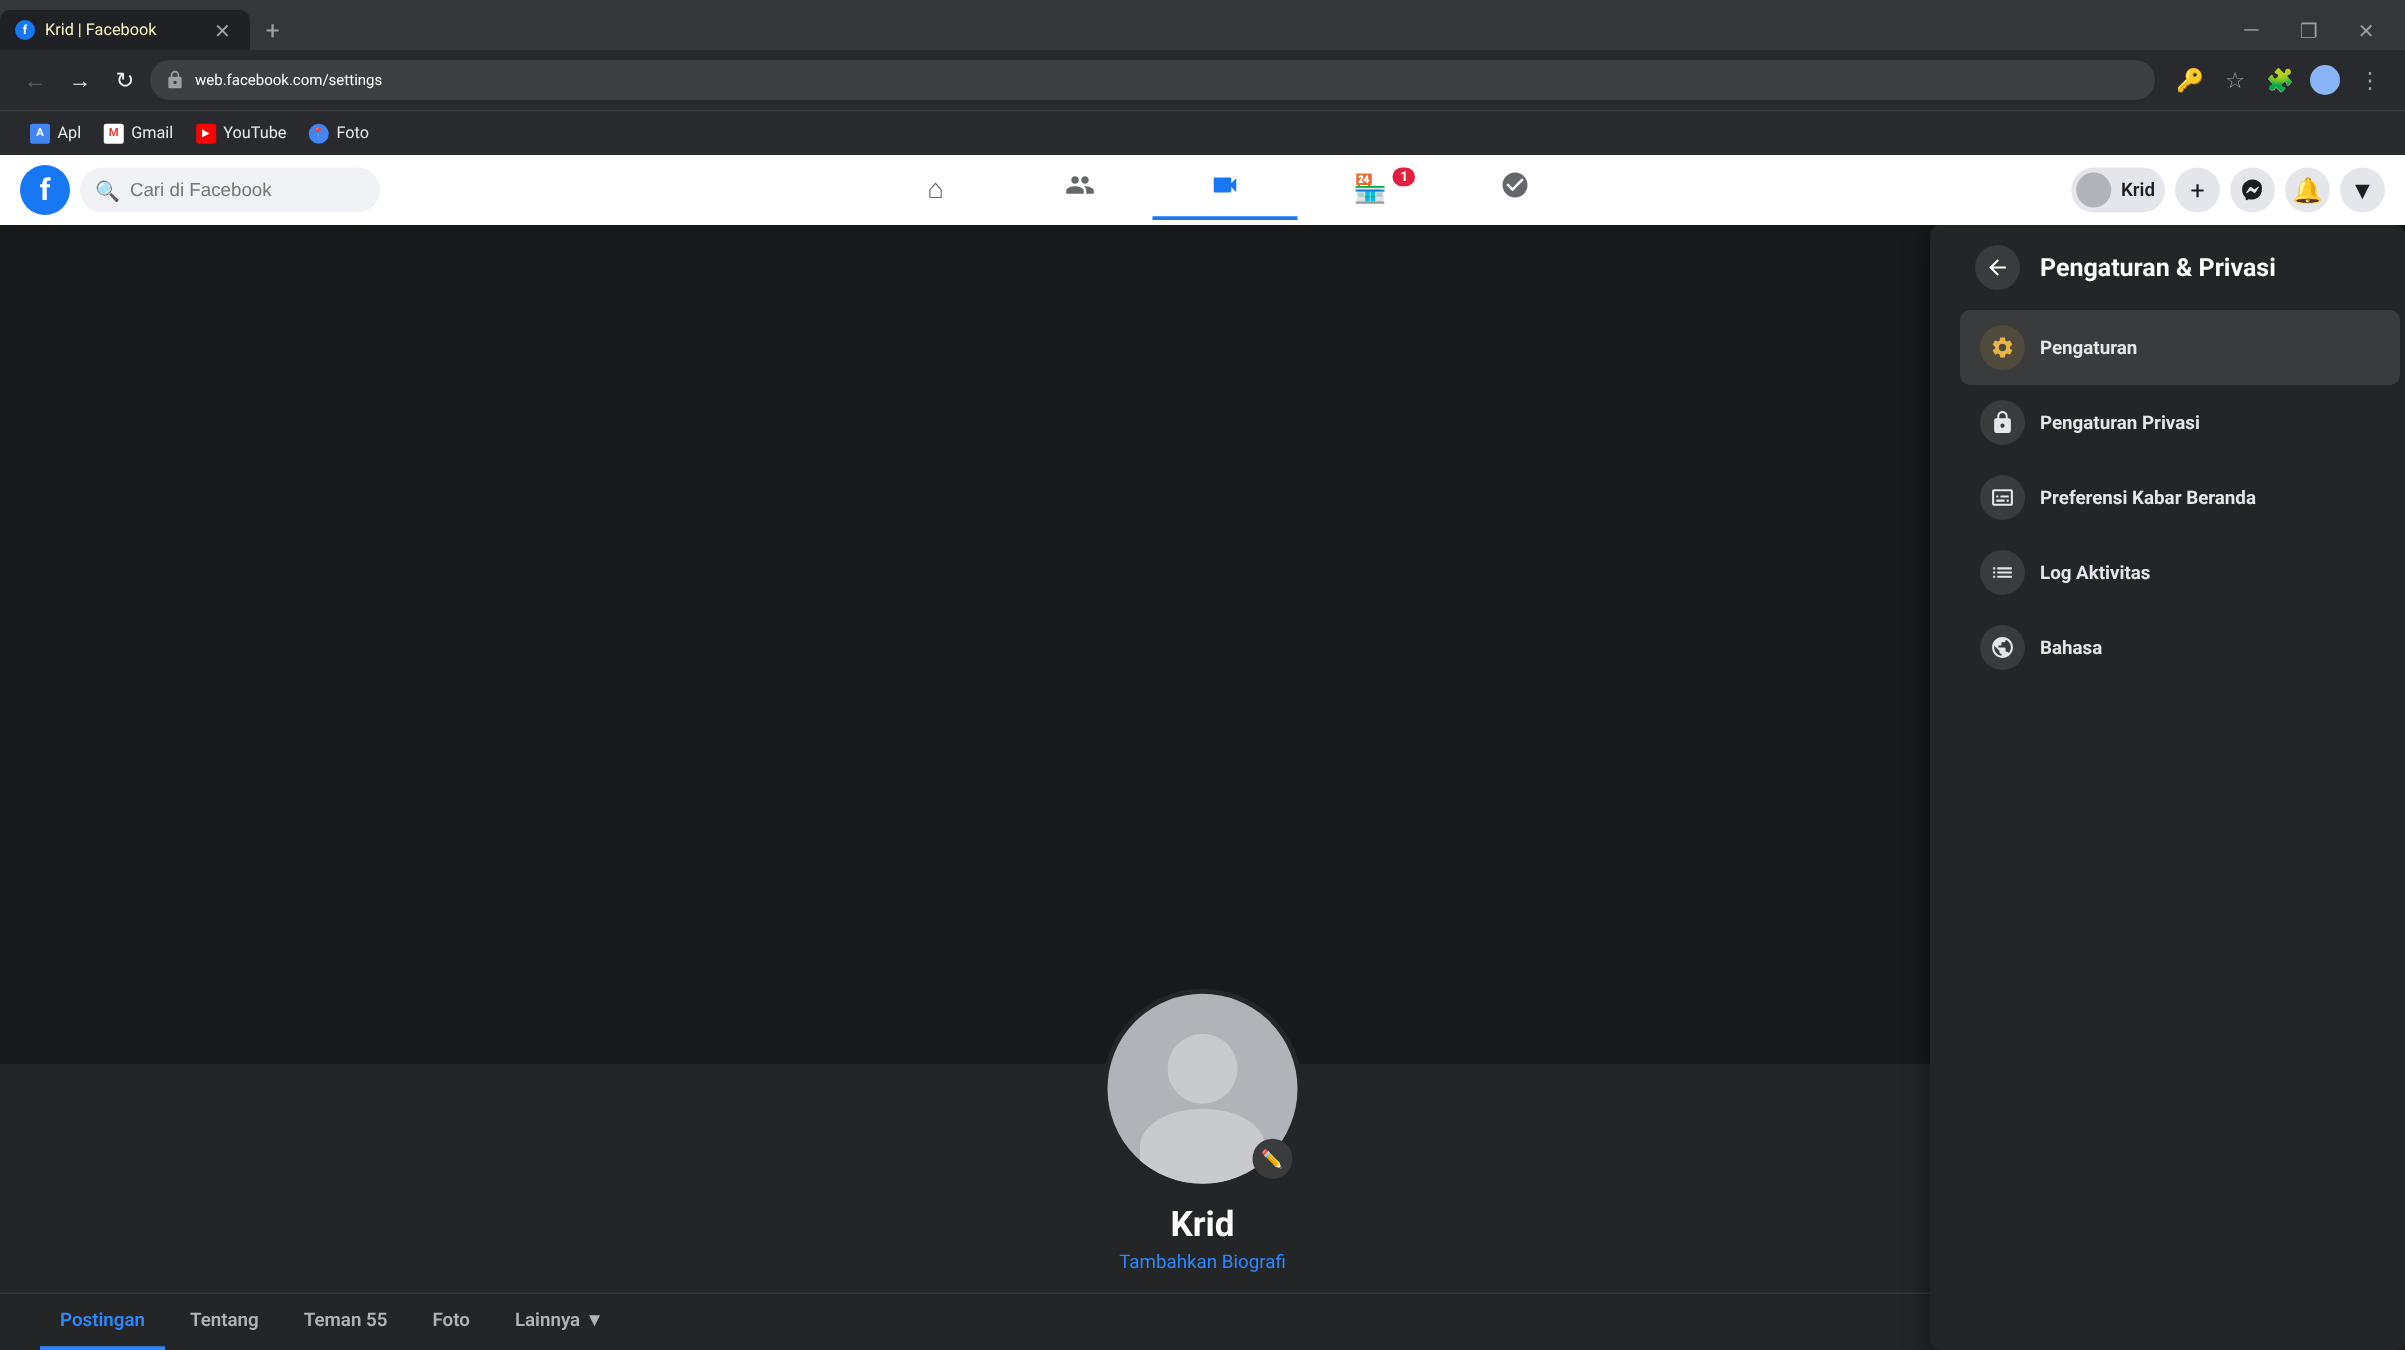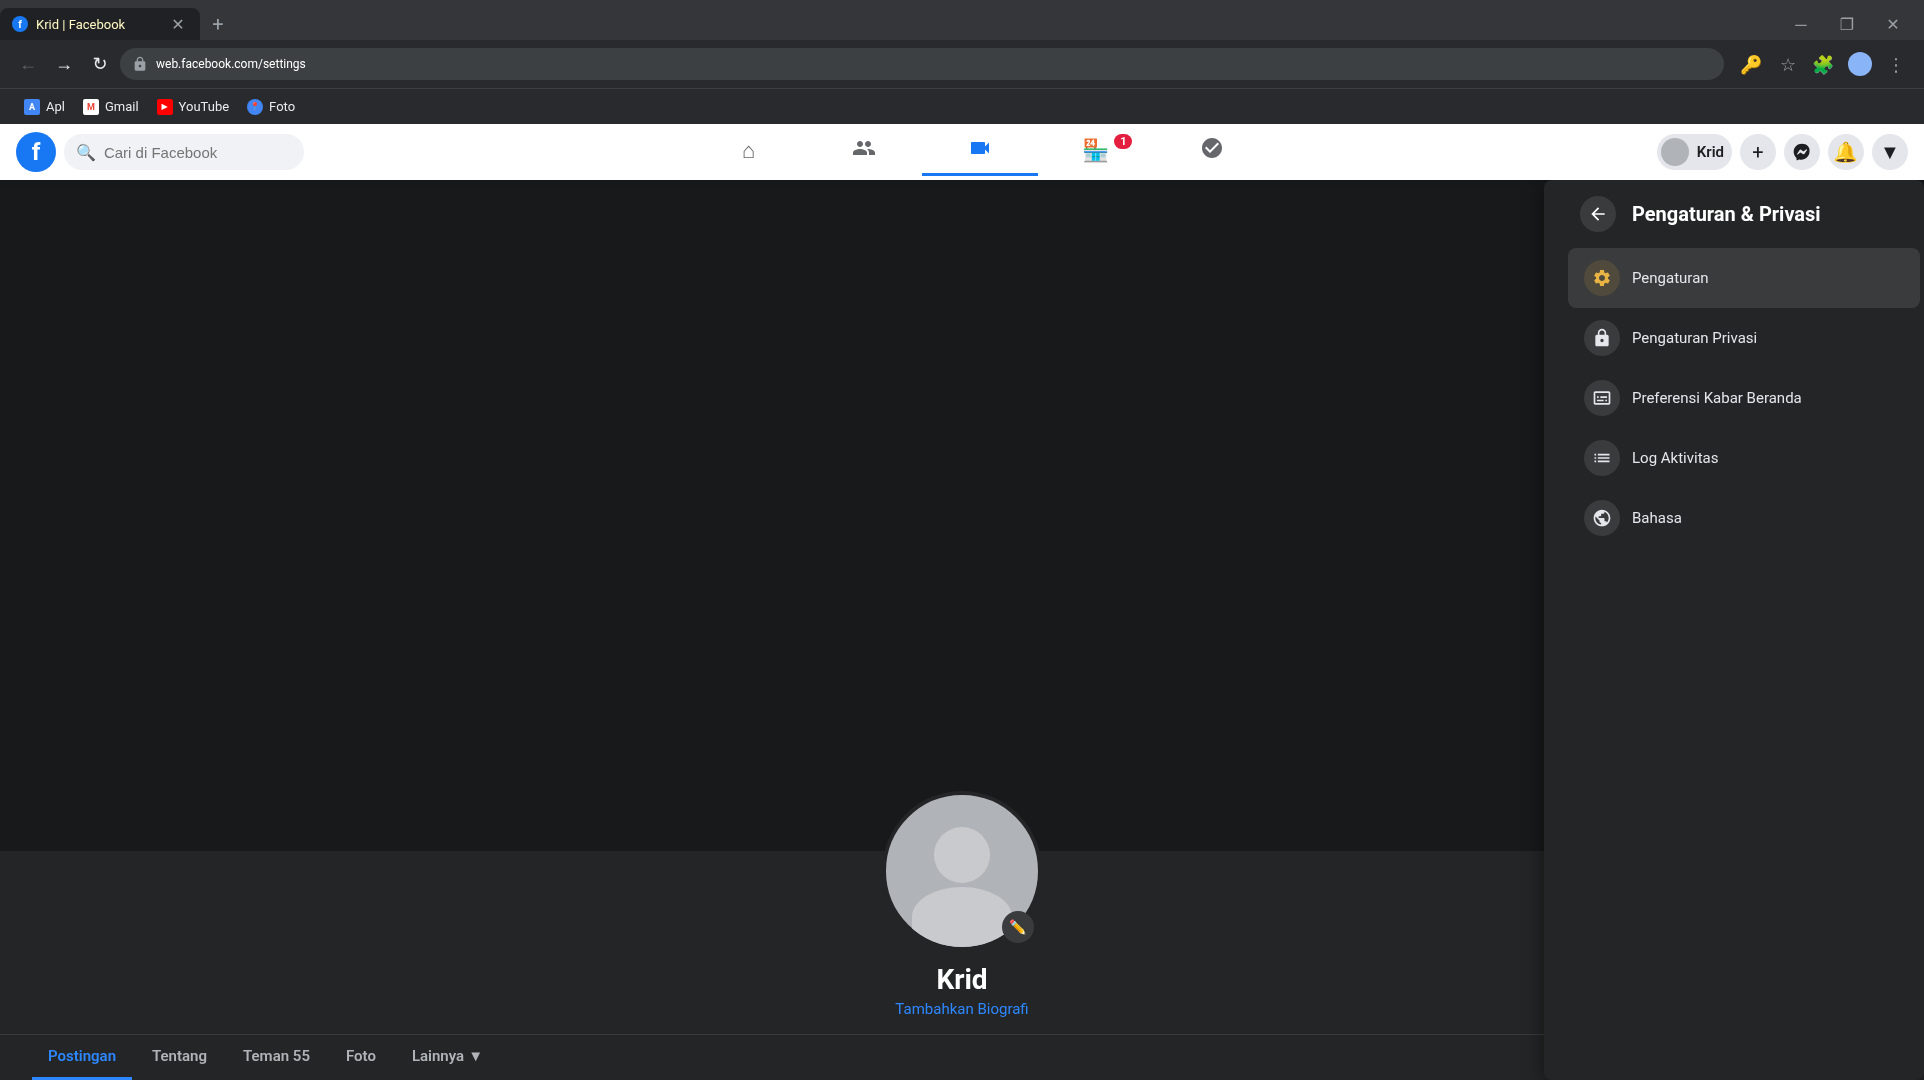--- a/index.html
+++ b/index.html
@@ -80,21 +80,21 @@
 
     
     .settings-panel { position: absolute; top: 56px; right: 0; width: 380px; background: #242526; border-radius: 8px; box-shadow: 0 4px 20px rgba(0,0,0,0.5); z-index: 1000; padding: 8px 0; overflow: hidden; }
     .settings-panel-header { display: flex; align-items: center; padding: 8px 16px 16px; gap: 16px; }
     .settings-back-btn { width: 36px; height: 36px; border-radius: 50%; background: #3a3b3c; display: flex; align-items: center; justify-content: center; color: white; cursor: pointer; font-size: 20px; flex-shrink: 0; }
     .settings-title { font-size: 20px; font-weight: 700; color: white; }
     .settings-menu-item { display: flex; align-items: center; gap: 12px; padding: 12px 16px; cursor: pointer; border-radius: 8px; margin: 0 4px; }
     .settings-menu-item.active { background: #3a3b3c; }
     .settings-menu-icon { width: 36px; height: 36px; border-radius: 50%; background: #3a3b3c; display: flex; align-items: center; justify-content: center; font-size: 18px; color: white; flex-shrink: 0; }
     .settings-menu-item.active .settings-menu-icon { background: #2d88ff20; color: #2d88ff; }
-    .settings-menu-label { font-size: 15px; font-weight: 400; color: #e4e6eb; }
+    .settings-menu-label { font-size: 15px; font-weight: 700; color: #e4e6eb; }
 
     
     .fab { position: absolute; bottom: 32px; right: 32px; width: 48px; height: 48px; border-radius: 50%; background: #2d88ff; display: flex; align-items: center; justify-content: center; color: white; font-size: 22px; cursor: pointer; box-shadow: 0 4px 12px rgba(0,0,0,0.4); }
   </style>
 </head>
 <body>
 
 <div>
 
   <div class="browser-tab-bar">

